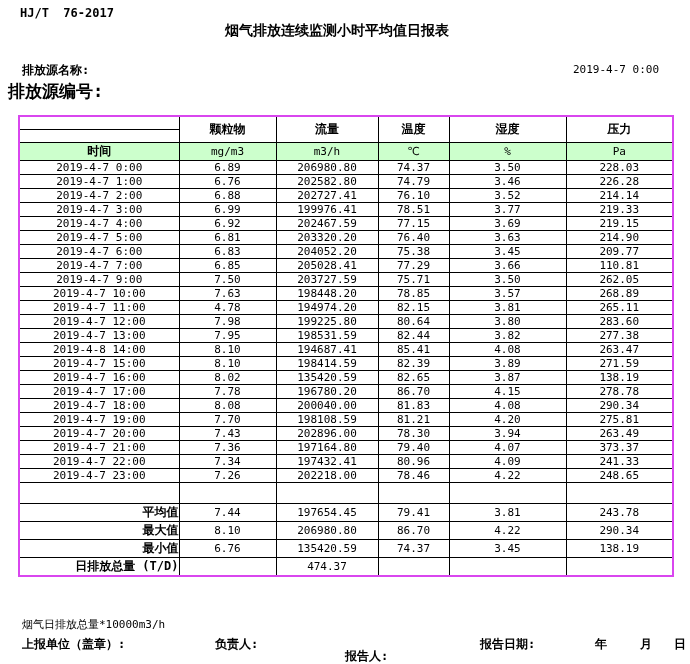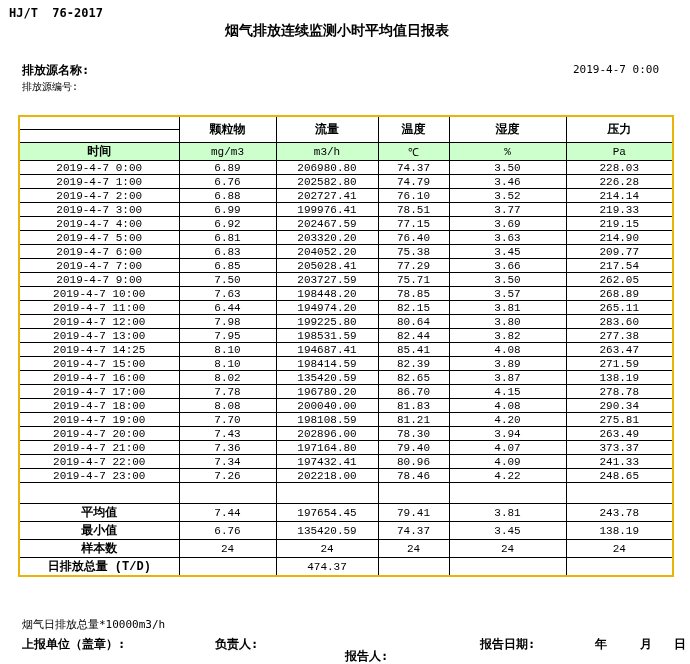--- a/index.html
+++ b/index.html
@@ -2,47 +2,46 @@
 <html style="--green: #ccffcc;"><head>
 <meta charset="utf-8">
 <style>
   html,body{margin:0;padding:0;}
   body{
     width:690px;height:664px;position:relative;background:#ffffff;color:#000;
     font-family:"DejaVu Sans Mono","DejaVu Sans","Liberation Sans",monospace,sans-serif;
     overflow:hidden;
   }
   .abs{position:absolute;}
-  .std-no{left:9px;top:6px;font-size:12px;font-weight:bold;white-space:pre;}
+  .std-no{left:20px;top:6px;font-size:12px;font-weight:bold;white-space:pre;}
   .doc-title{left:0;top:22px;width:674px;text-align:center;font-size:14px;font-weight:bold;letter-spacing:0px;}
   .src-name{left:22px;top:62px;font-size:12px;font-weight:bold;}
-  .src-code{left:22px;top:80px;font-size:10px;font-weight:normal;}
+  .src-code{left:8px;top:80px;font-size:17px;font-weight:bold;}
   .dt{left:573px;top:63px;font-size:11px;}
   table.report{
     position:absolute;left:18px;top:115px;width:654px;
     border-collapse:collapse;table-layout:fixed;
-    border:2px solid #eab308;
-    font-family:Liberation Mono, monospace;
+    border:2px solid #d946ef;
   }
   table.report td{
     border:1px solid #000;text-align:center;vertical-align:middle;
     font-size:11px;padding:0;overflow:hidden;white-space:nowrap;
   }
   col.c-time{width:160px;} col.c1{width:97px;} col.c2{width:102px;}
   col.c3{width:71px;} col.c4{width:117px;} col.c5{width:107px;}
   tr.hdr td{height:24px;font-size:12px;font-weight:bold;}
   td.split{padding:0;}
   td.split .half{height:12px;}
   td.split .half.top{border-bottom:1px solid #000;}
   tr.units td{height:15px;background:var(--green,#ccffcc);}
   tr.units td.time-h{font-size:12px;font-weight:bold;}
   tr.datarow td{height:13px;}
   tr.blankrow td{height:20px;}
   tr.sumrow td{height:13px;}
-  tr.sumrow td.lbl{font-weight:bold;font-size:12px;}
+  tr.sumrow td.lbl{font-weight:bold;font-size:12px;text-align:right;}
   .footer-note{left:22px;top:617px;font-size:11px;}
   .f-item{top:636px;font-size:12px;font-weight:bold;}
   .fu{left:22px;} .fr1{left:215px;} .fr2{left:345px;margin-top:12px;} .fr3{left:480px;}
   .fy{left:595px;} .fm{left:640px;} .fd{left:674px;}
 </style>
 </head>
 <body>
 
 <div class="abs std-no">HJ/T  76-2017</div>
 <div class="abs doc-title">烟气排放连续监测小时平均值日报表</div>
@@ -136,41 +135,41 @@
         <td>75.38</td>
         <td>3.45</td>
         <td>209.77</td>
       </tr>
       <tr class="datarow">
         <td>2019-4-7 7:00</td>
         <td>6.85</td>
         <td>205028.41</td>
         <td>77.29</td>
         <td>3.66</td>
-        <td>217.54</td>
+        <td>110.81</td>
       </tr>
       <tr class="datarow">
         <td>2019-4-7 9:00</td>
         <td>7.50</td>
         <td>203727.59</td>
         <td>75.71</td>
         <td>3.50</td>
         <td>262.05</td>
       </tr>
       <tr class="datarow">
         <td>2019-4-7 10:00</td>
         <td>7.63</td>
         <td>198448.20</td>
         <td>78.85</td>
         <td>3.57</td>
         <td>268.89</td>
       </tr>
       <tr class="datarow">
         <td>2019-4-7 11:00</td>
-        <td>6.44</td>
+        <td>4.78</td>
         <td>194974.20</td>
         <td>82.15</td>
         <td>3.81</td>
         <td>265.11</td>
       </tr>
       <tr class="datarow">
         <td>2019-4-7 12:00</td>
         <td>7.98</td>
         <td>199225.80</td>
         <td>80.64</td>
@@ -179,21 +178,21 @@
       </tr>
       <tr class="datarow">
         <td>2019-4-7 13:00</td>
         <td>7.95</td>
         <td>198531.59</td>
         <td>82.44</td>
         <td>3.82</td>
         <td>277.38</td>
       </tr>
       <tr class="datarow">
-        <td>2019-4-7 14:25</td>
+        <td>2019-4-8 14:00</td>
         <td>8.10</td>
         <td>194687.41</td>
         <td>85.41</td>
         <td>4.08</td>
         <td>263.47</td>
       </tr>
       <tr class="datarow">
         <td>2019-4-7 15:00</td>
         <td>8.10</td>
         <td>198414.59</td>
@@ -279,34 +278,34 @@
   <tbody>
       <tr class="sumrow">
         <td class="lbl">平均值</td>
         <td>7.44</td>
         <td>197654.45</td>
         <td>79.41</td>
         <td>3.81</td>
         <td>243.78</td>
       </tr>
       <tr class="sumrow">
+        <td class="lbl">最大值</td>
+        <td>8.10</td>
+        <td>206980.80</td>
+        <td>86.70</td>
+        <td>4.22</td>
+        <td>290.34</td>
+      </tr>
+      <tr class="sumrow">
         <td class="lbl">最小值</td>
         <td>6.76</td>
         <td>135420.59</td>
         <td>74.37</td>
         <td>3.45</td>
         <td>138.19</td>
-      </tr>
-      <tr class="sumrow">
-        <td class="lbl">样本数</td>
-        <td>24</td>
-        <td>24</td>
-        <td>24</td>
-        <td>24</td>
-        <td>24</td>
       </tr>
       <tr class="sumrow">
         <td class="lbl">日排放总量 (T/D)</td>
         <td></td>
         <td>474.37</td>
         <td></td>
         <td></td>
         <td></td>
       </tr>
     </tbody>

